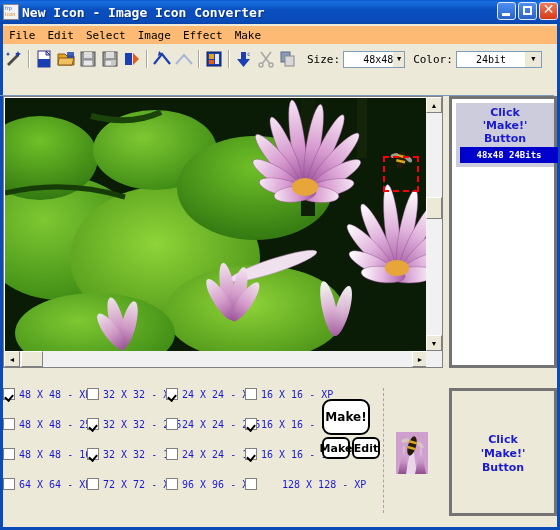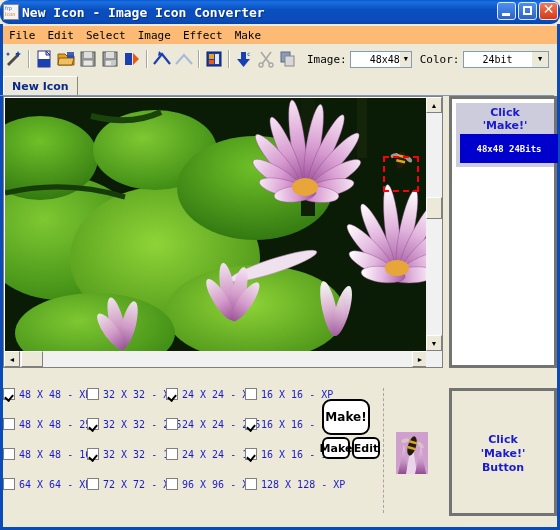--- a/index.html
+++ b/index.html
@@ -10,21 +10,21 @@
   }
   .win{
     position:absolute;left:0;top:0;width:560px;height:530px;
     background:#ece9d8;
     box-sizing:border-box;
   }
   
   .titlebar{
     position:absolute;left:0;top:0;width:560px;height:24px;
     background:linear-gradient(180deg,#0a58d0 0%,#1b6fe0 8%,#0a4fc0 40%,#0a4bb8 88%,#0845a8 100%);
-    display:flex;align-items:center;border-radius:9px;
+    display:flex;align-items:center;
   }
   .appicon{
     width:16px;height:16px;margin-left:3px;margin-right:3px;
     background:#f3f3f3;border:1px solid #888;position:relative;
     flex:0 0 auto;box-sizing:border-box;
   }
   .appicon .l1{position:absolute;left:1px;top:0px;font-size:5px;color:#3355cc;font-family:"DejaVu Sans",sans-serif;line-height:6px;}
   .appicon .l2{position:absolute;left:1px;top:6px;font-size:5px;color:#e07820;font-family:"DejaVu Sans",sans-serif;line-height:6px;}
   .title-text{
     color:#fff;font-size:13px;font-weight:bold;
@@ -115,21 +115,21 @@
   .rtop-inner{
     position:absolute;left:4px;top:4px;width:98px;height:64px;background:#ccccdd;
     display:flex;flex-direction:column;align-items:center;justify-content:flex-start;
     padding-top:3px;box-sizing:border-box;
   }
   .clicktxt{
     font-family:"DejaVu Sans",sans-serif;font-size:11px;font-weight:bold;color:#1a1ad0;
     line-height:13px;text-align:center;
   }
   .selbar{
-    position:absolute;left:4px;bottom:4px;width:98px;height:29px;background:#0000cc;
+    position:absolute;left:4px;bottom:4px;width:98px;height:16px;background:#0000cc;
     color:#fff;font-family:"DejaVu Sans Mono",monospace;font-size:9px;font-weight:bold;
     display:flex;align-items:center;justify-content:center;
   }
   
   .checkarea{position:absolute;left:3px;top:388px;width:308px;height:125px;}
   .cb-row{position:absolute;left:0;width:308px;height:18px;display:flex;}
   .cb{display:flex;align-items:center;position:absolute;cursor:default;}
   .cbox{
     width:12px;height:12px;background:#fff;border:1px solid #808080;
     box-sizing:border-box;position:relative;flex:0 0 auto;margin-right:4px;
@@ -287,37 +287,32 @@
           <circle cx="6" cy="17" r="2" fill="none" stroke="#a8a8a8" stroke-width="1.4"></circle>
           <circle cx="16" cy="17" r="2" fill="none" stroke="#a8a8a8" stroke-width="1.4"></circle>
         </svg>
     </div>
     <div class="tbtn">
       <svg width="22" height="22" viewBox="0 0 22 22">
           <rect x="4" y="4" width="9" height="10" fill="#8a9ab8" stroke="#5a6a88"></rect>
           <rect x="8" y="8" width="9" height="10" fill="#d8d8d8" stroke="#888"></rect>
         </svg>
     </div>
-    <div class="tb-label">Image:</div>
+    <div class="tb-label">Size:</div>
     <div class="combo size">
       <span class="val">48x48</span>
       <span class="arr">▼</span>
     </div>
     <div class="tb-label">Color:</div>
     <div class="combo color">
       <span class="val">24bit</span>
       <span class="arr">▼</span>
     </div>
   </div>
 
-  <div class="tabrow">
-    <div class="tab">
-      <span>New Icon</span>
-    </div>
-  </div>
   <div class="tab-underline"></div>
 
   <div class="imgpanel">
     <div class="canvas">
       <svg class="photo" viewBox="0 0 421 253" preserveAspectRatio="none">
         <defs>
           <radialGradient id="pad1" cx="40%" cy="35%" r="70%">
             <stop offset="0%" stop-color="#7ec832"></stop>
               <stop offset="100%" stop-color="#3d8a14"></stop>
           </radialGradient>
@@ -502,21 +497,21 @@
           <span class="cb-lbl">64 X 64 - XP</span>
         </div>
         <div class="cb" style="left: 84px;">
           <span class="cbox"></span>
           <span class="cb-lbl">72 X 72 - XP</span>
         </div>
         <div class="cb" style="left: 163px;">
           <span class="cbox"></span>
           <span class="cb-lbl">96 X 96 - XP</span>
         </div>
-        <div class="cb" style="left: 242px;">
+        <div class="cb" style="left: 242px; gap: 21px;">
           <span class="cbox"></span>
           <span class="cb-lbl">128 X 128 - XP</span>
         </div>
       </div>
     </div>
 
   <div class="makebtn">Make!</div>
   <div class="smallbtn sizebtn">Make</div>
   <div class="smallbtn editbtn">Edit</div>
 

